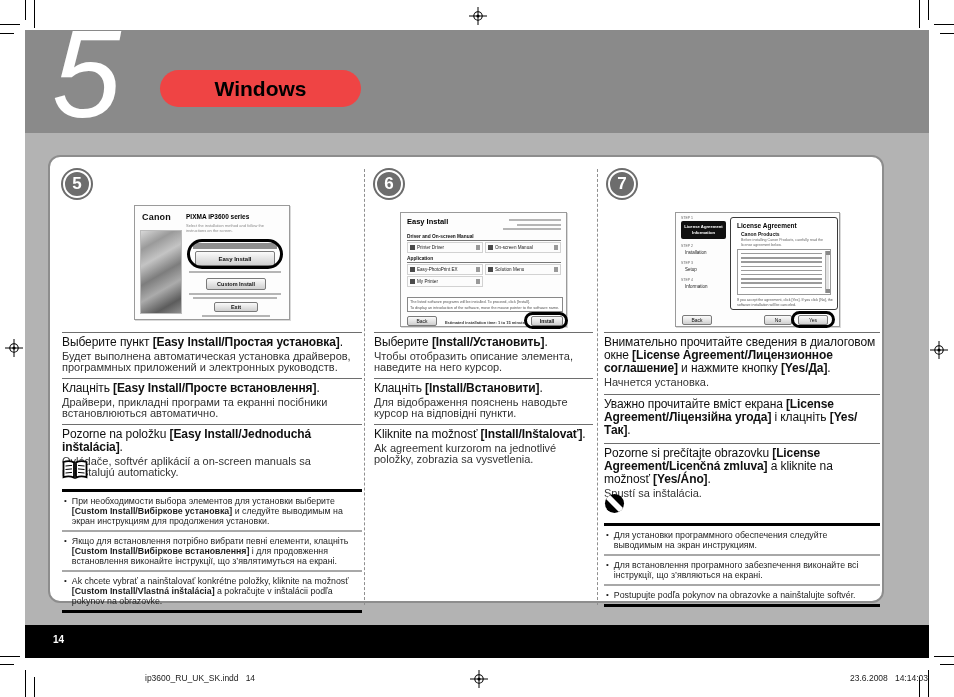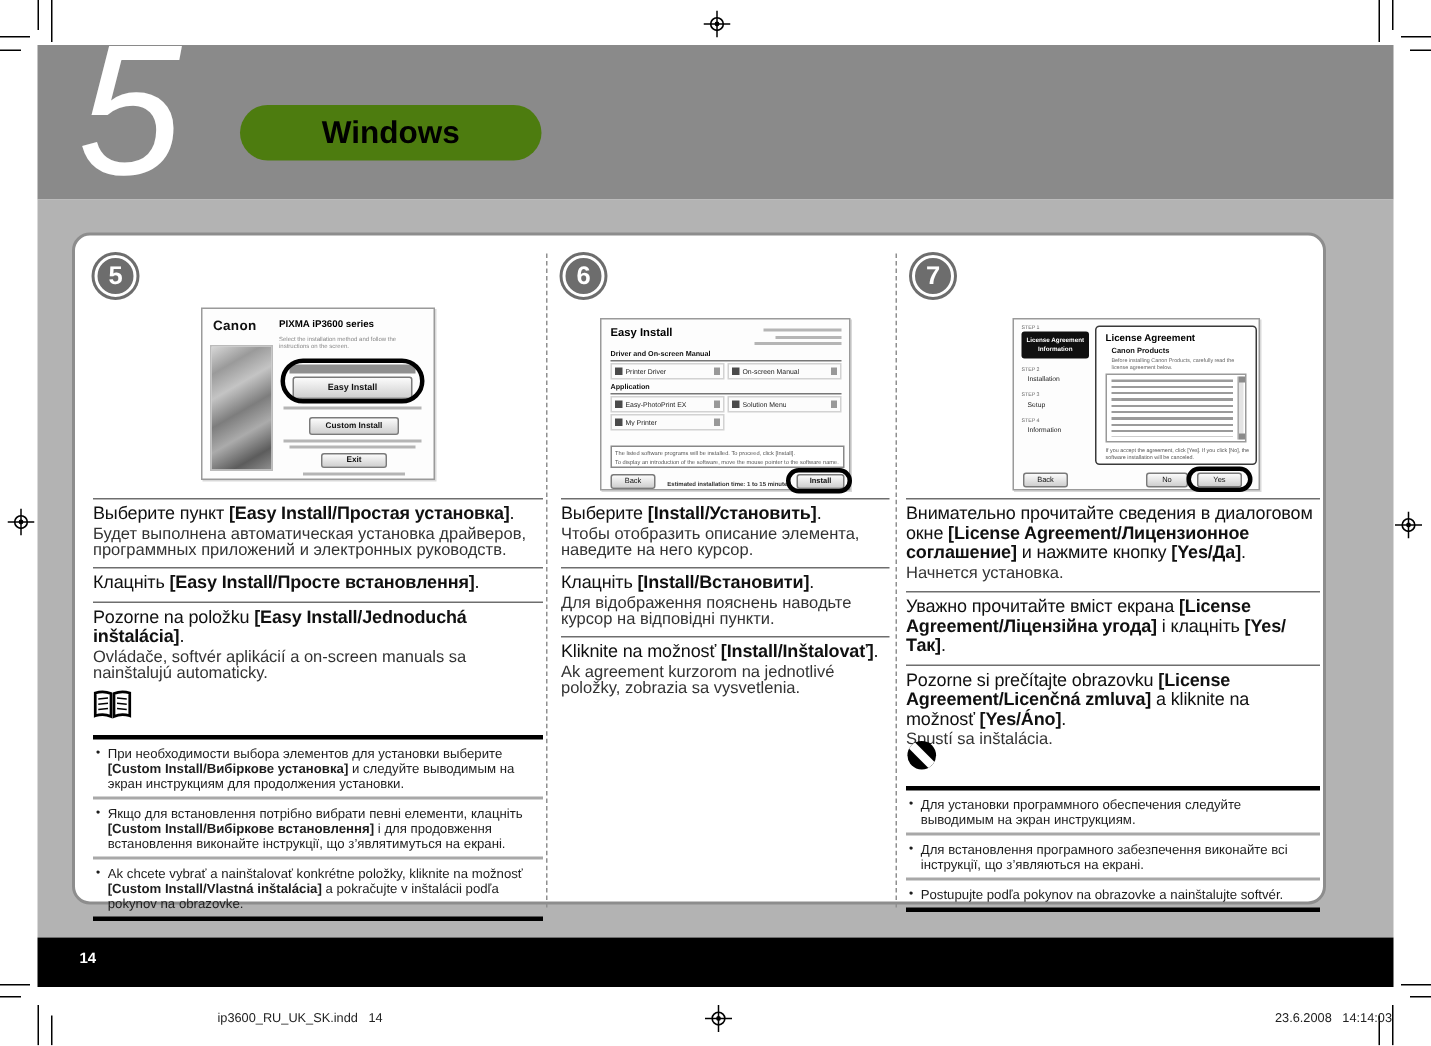--- a/index.html
+++ b/index.html
@@ -7,21 +7,21 @@
   body { font-family: "Liberation Sans", sans-serif; }
   .canvas { position:relative; width:954px; height:697px; background:#fff; overflow:hidden; }
 
   
   .crop { position:absolute; background:#000; }
   .regmark { position:absolute; width:18px; height:18px; }
 
   
   .hdr-band { position:absolute; left:25px; top:30px; width:904px; height:103px; background:#8a8a8a; }
   .big-num { position:absolute; left:52px; top:12px; font-size:124px; line-height:1; font-style:italic; color:#fff; }
-  .platform-pill { position:absolute; left:160px; top:70px; width:201px; height:37px; background:#4d7c0f; border-radius:19px;
+  .platform-pill { position:absolute; left:160px; top:70px; width:201px; height:37px; background:#ef4444; border-radius:19px;
                    display:flex; align-items:center; justify-content:center; font-size:21px; font-weight:bold; color:#000; }
 
   
   .body-band { position:absolute; left:25px; top:133px; width:904px; height:492px; background:#b3b3b3; }
   .panel { position:absolute; left:48px; top:155px; width:836px; height:448px; background:#fff;
            border:2px solid #8d8d8d; border-radius:12px; }
 
   .badge { position:absolute; width:28px; height:28px; border-radius:50%; background:#6d6d6d; border:2px solid #fff;
            box-shadow:0 0 0 2px #6d6d6d; color:#fff; font-weight:bold; font-size:17px;
            display:flex; align-items:center; justify-content:center; }
@@ -244,20 +244,21 @@
       <div class="oval" style="left:115px;top:98px;width:44px;height:17px;border-radius:9px"></div>
     </div>
 
     <div class="col" style="left:12px;top:175px;width:300px">
       <div class="instr">
         <div class="ih"><span>Выберите пункт </span><b>[Easy Install/Простая установка]</b><span>.</span></div>
         <div class="ib">Будет выполнена автоматическая установка драйверов, программных приложений и электронных руководств.</div>
       </div>
       <div class="instr">
         <div class="ih"><span>Клацніть </span><b>[Easy Install/Просте встановлення]</b><span>.</span></div>
+        <div class="ib">Драйвери, прикладні програми та екранні посібники встановлюються автоматично.</div>
       </div>
       <div class="instr">
         <div class="ih"><span>Pozorne na položku </span><b>[Easy Install/Jednoduchá inštalácia]</b><span>.</span></div>
         <div class="ib">Ovládače, softvér aplikácií a on-screen manuals sa nainštalujú automaticky.</div>
       </div>
     </div>
 
     <div class="col" style="left:324px;top:175px;width:219px">
       <div class="instr">
         <div class="ih"><span>Выберите </span><b>[Install/Установить]</b><span>.</span></div>

